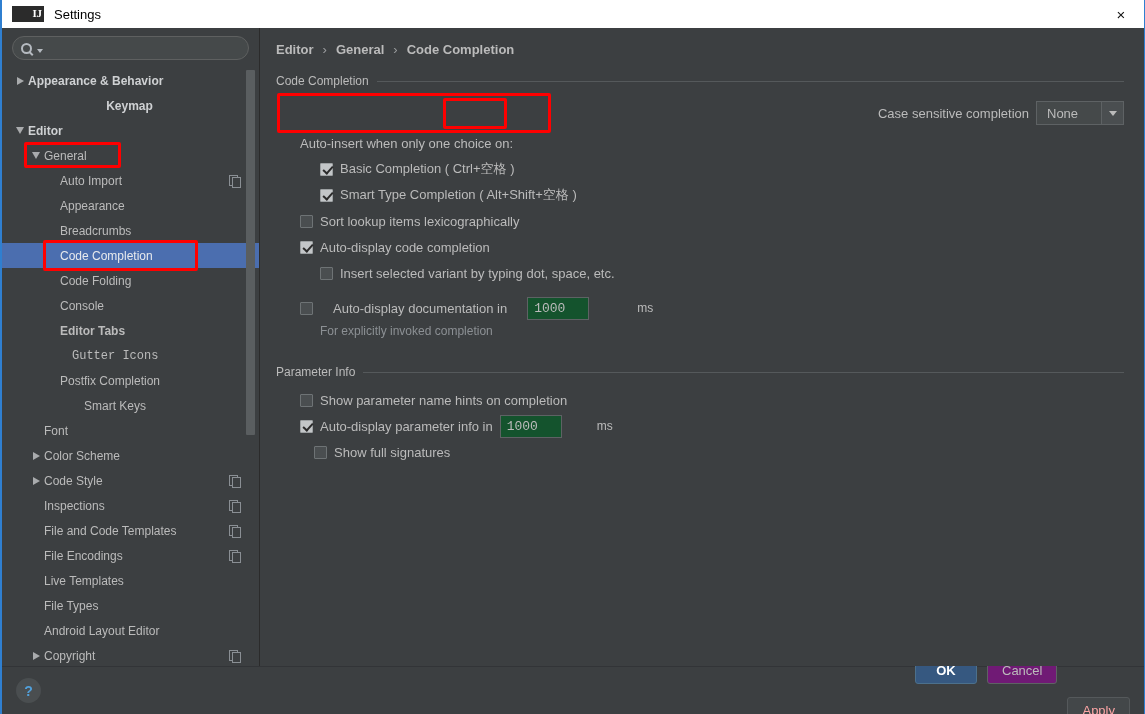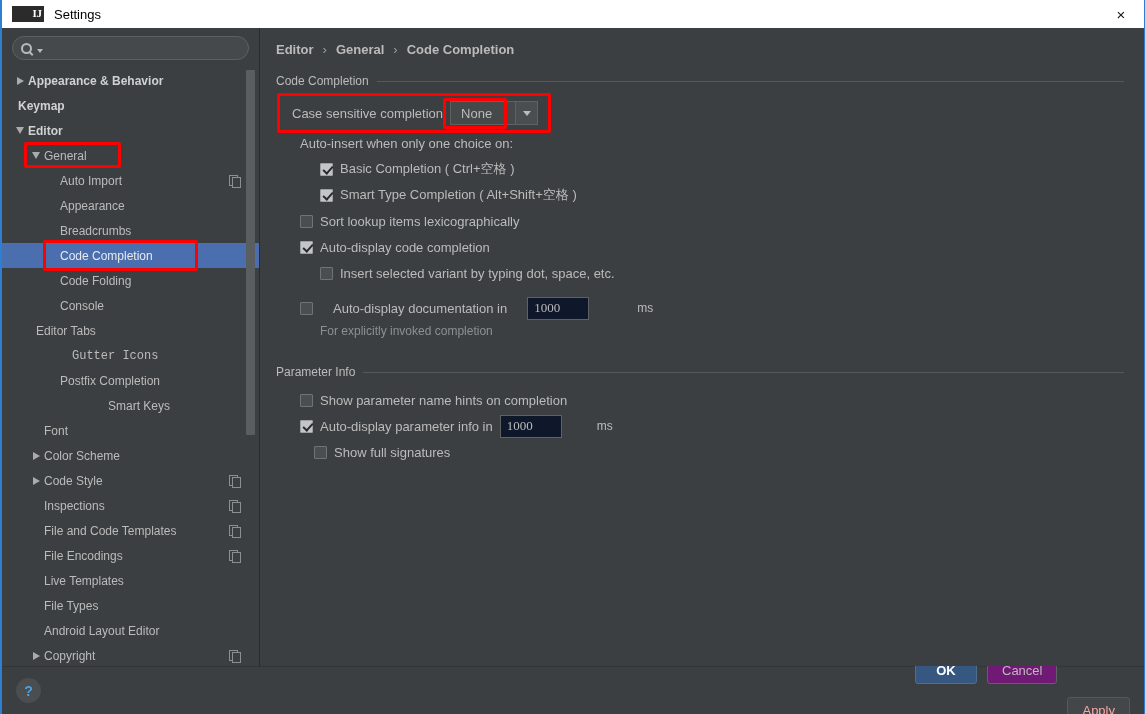--- a/index.html
+++ b/index.html
@@ -254,25 +254,25 @@
     width: 0; height: 0;
     border-left: 4.5px solid transparent;
     border-right: 4.5px solid transparent;
     border-top: 5px solid #BBBBBB;
   }
 
   
   .numfield {
     width: 62px; height: 23px;
     border: 1px solid #5E6264;
-    background: #0f172a;
+    background: #14532d;
     color: #BBBBBB;
     font-size: 13px;
     padding: 0 6px;
-    font-family: Liberation Serif, serif;
+    font-family: Liberation Mono, monospace;
     outline: none;
   }
   .unit { font-size: 12px; color: #BBBBBB; margin-left: 28px; }
 
   
   #bottombar {
     height: 48px; flex: 0 0 48px;
     background: #3C3F41;
     border-top: 1px solid #323437;
     display: flex; align-items: center;
@@ -345,21 +345,21 @@
       </div>
 
       <div id="tree">
 
         <div class="tree-row bold" style="padding-left: 10px;">
             <span class="twisty">
               <span class="tri-right"></span>
             </span>
             <span class="lbl">Appearance &amp; Behavior</span>
           </div>
-          <div class="tree-row bold" style="">
+          <div class="tree-row bold" style=" justify-content: center;">
             <span class="twisty"></span>
             <span class="lbl">Keymap</span>
           </div>
           <div class="tree-row bold" style="padding-left: 10px;">
             <span class="twisty">
               <span class="tri-down"></span>
             </span>
             <span class="lbl">Editor</span>
           </div>
           <div class="tree-row" style="padding-left: 26px;">
@@ -386,33 +386,33 @@
             <span class="lbl">Code Completion</span>
           </div>
           <div class="tree-row" style="padding-left: 42px;">
             <span class="twisty"></span>
             <span class="lbl">Code Folding</span>
           </div>
           <div class="tree-row" style="padding-left: 42px;">
             <span class="twisty"></span>
             <span class="lbl">Console</span>
           </div>
-          <div class="tree-row" style="padding-left: 18px;">
+          <div class="tree-row" style="padding-left: 42px; font-weight: bold;">
             <span class="twisty"></span>
             <span class="lbl">Editor Tabs</span>
           </div>
           <div class="tree-row" style="padding-left: 54px; font-family: Liberation Mono, monospace;">
             <span class="twisty"></span>
             <span class="lbl">Gutter Icons</span>
           </div>
           <div class="tree-row" style="padding-left: 42px;">
             <span class="twisty"></span>
             <span class="lbl">Postfix Completion</span>
           </div>
-          <div class="tree-row" style="padding-left: 66px; margin-left: 24px;">
+          <div class="tree-row" style="padding-left: 66px;">
             <span class="twisty"></span>
             <span class="lbl">Smart Keys</span>
           </div>
           <div class="tree-row" style="padding-left: 26px;">
             <span class="twisty"></span>
             <span class="lbl">Font</span>
           </div>
           <div class="tree-row" style="padding-left: 26px;">
             <span class="twisty">
               <span class="tri-right"></span>
@@ -473,21 +473,21 @@
         <span class="sep">›</span>
         <span>Code Completion</span>
       </div>
 
       <div class="group">
         <div class="group-title">
           <span>Code Completion</span>
           <span class="rule"></span>
         </div>
 
-        <div class="row" style="margin-left:16px;height:34px;">
+        <div class="row" style="margin-left:26px;height:34px;justify-content:flex-end;">
           <span class="lbl">Case sensitive completion</span>
           <div class="combo">
             <span class="value">None</span>
             <span class="arrow-cell">
               <span class="arrow"></span>
             </span>
           </div>
         </div>
 
         <div class="row" style="margin-left:24px;">

